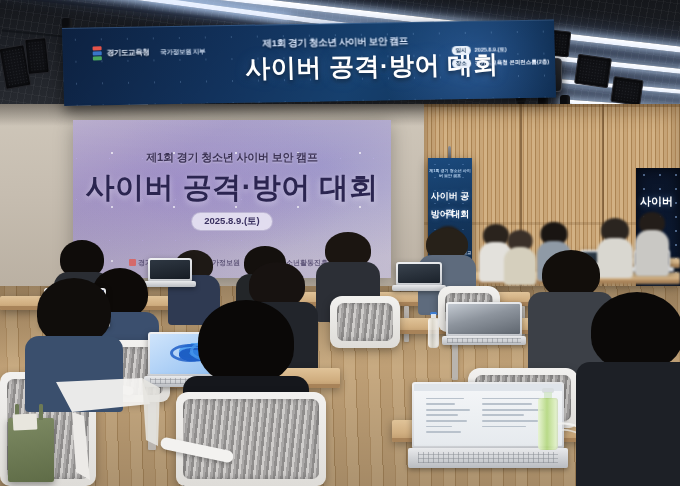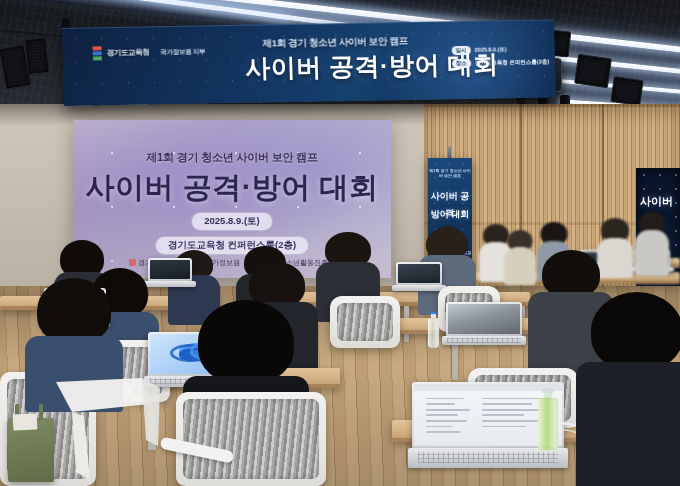--- a/index.html
+++ b/index.html
@@ -481,21 +481,20 @@
     </div>
   </div>
 
   <div class="screen">
     <div class="sparkles"></div>
     <div class="vgrad"></div>
     <div class="sc-sub">제1회 경기 청소년 사이버 보안 캠프</div>
     <div class="sc-main">사이버 공격·방어 대회</div>
     <div class="sc-pills">
       <div class="sc-pill">2025.8.9.(토)</div>
-      <div class="sc-pill">경기도교육청 컨퍼런스룸(2층)</div>
     </div>
     <div class="sc-logos blur-sm">
       <div class="sc-logo"><span class="sq" style="background:#e5544a;"></span><span>경기도교육청</span></div>
       <div class="sc-logo"><span class="sq" style="background:#3a76c8;"></span><span>국가정보원</span></div>
       <div class="sc-logo"><span class="sq" style="background:#49a85e;"></span><span>한국청소년활동진흥원</span></div>
     </div>
   </div>
 
   <div class="xb-pole"></div>
   <div class="xbanner">

